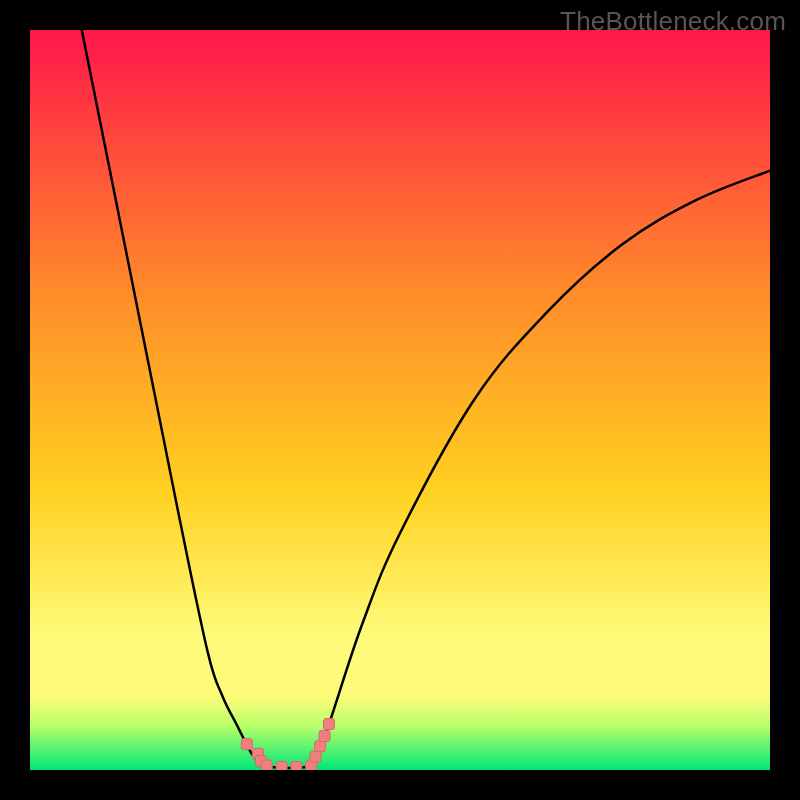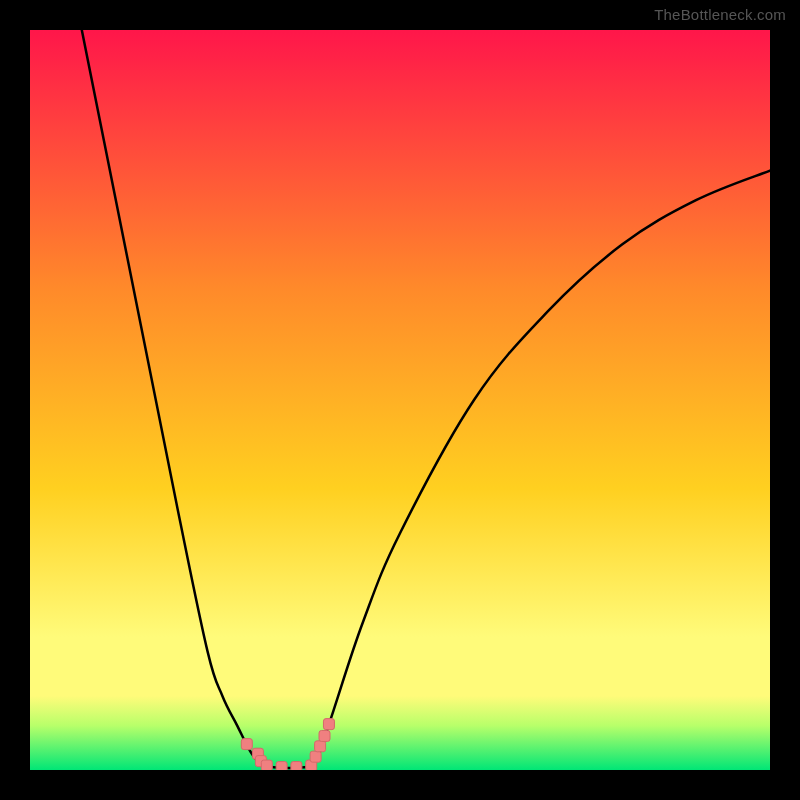--- a/index.html
+++ b/index.html
@@ -21,21 +21,21 @@
     left: 30px;
     top: 30px;
     width: 740px;
     height: 740px;
   }
   .watermark {
     position: absolute;
     top: 6px;
     right: 14px;
     font-family: Arial, Helvetica, sans-serif;
-    font-size: 15px;
+    font-size: 26px;
     font-weight: 500;
     color: #565656;
     letter-spacing: 0.2px;
   }
   svg {
     display: block;
   }
 </style>
 </head>
 <body>

